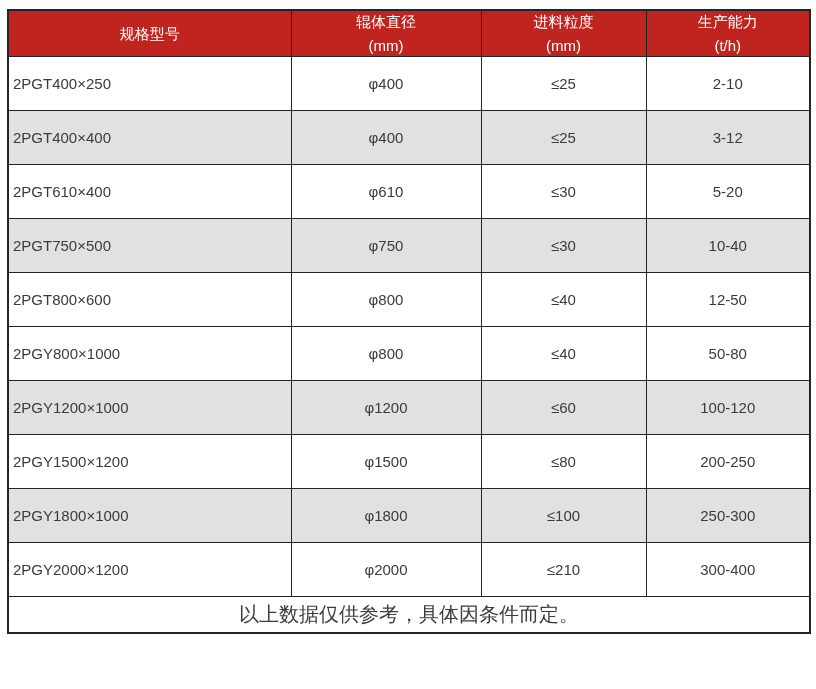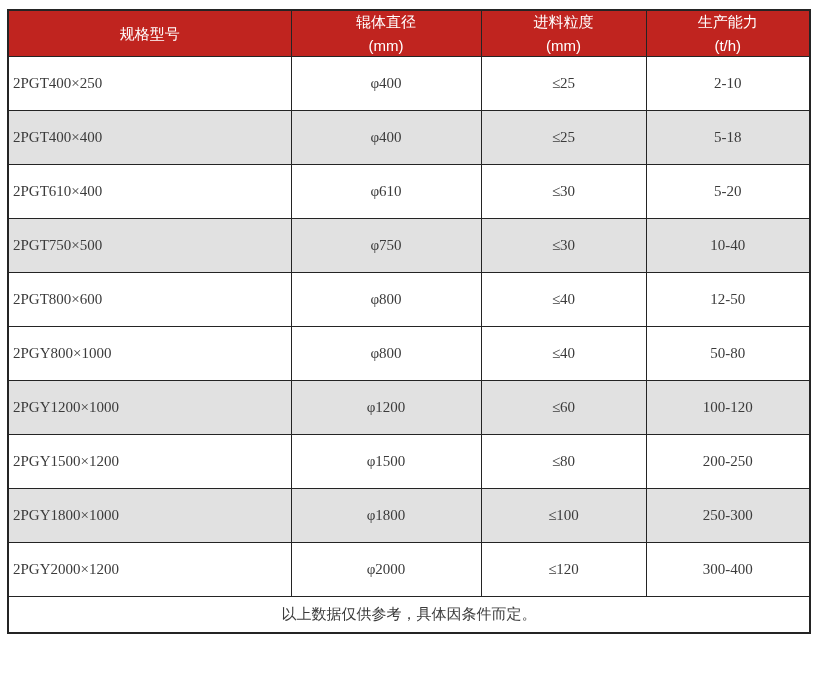--- a/index.html
+++ b/index.html
@@ -61,34 +61,33 @@
   }
   .spec-table tbody tr.alt {
     background: var(--row-alt-bg, #e1e1e1);
   }
   .spec-table tbody td {
     color: var(--body-text, #3b3b3b);
     font-size: 15px;
     text-align: center;
     vertical-align: middle;
     padding: 18px;
-    font-family: Liberation Serif, serif;
   }
   .spec-table tbody td:first-child {
     text-align: left;
     padding-left: 4px;
   }
   
   .spec-table tfoot tr {
     height: 37px;
     background: #ffffff;
   }
   .spec-table tfoot td {
     color: var(--body-text, #3b3b3b);
-    font-size: 15px;
+    font-size: 20px;
     text-align: center;
     vertical-align: middle;
     padding: 0;
   }
 </style>
 </head>
 <body>
 
 <div class="page">
   <table class="spec-table">
@@ -130,21 +129,21 @@
         <tr>
           <td>2PGT400×250</td>
           <td>φ400</td>
           <td>≤25</td>
           <td>2-10</td>
         </tr>
         <tr class="alt">
           <td>2PGT400×400</td>
           <td>φ400</td>
           <td>≤25</td>
-          <td>5-18</td>
+          <td>3-12</td>
         </tr>
         <tr>
           <td>2PGT610×400</td>
           <td>φ610</td>
           <td>≤30</td>
           <td>5-20</td>
         </tr>
         <tr class="alt">
           <td>2PGT750×500</td>
           <td>φ750</td>
@@ -177,21 +176,21 @@
         </tr>
         <tr class="alt">
           <td>2PGY1800×1000</td>
           <td>φ1800</td>
           <td>≤100</td>
           <td>250-300</td>
         </tr>
         <tr>
           <td>2PGY2000×1200</td>
           <td>φ2000</td>
-          <td>≤120</td>
+          <td>≤210</td>
           <td>300-400</td>
         </tr>
       </tbody>
     <tfoot>
       <tr>
         <td colspan="4">以上数据仅供参考，具体因条件而定。</td>
       </tr>
     </tfoot>
   </table>
 </div>

